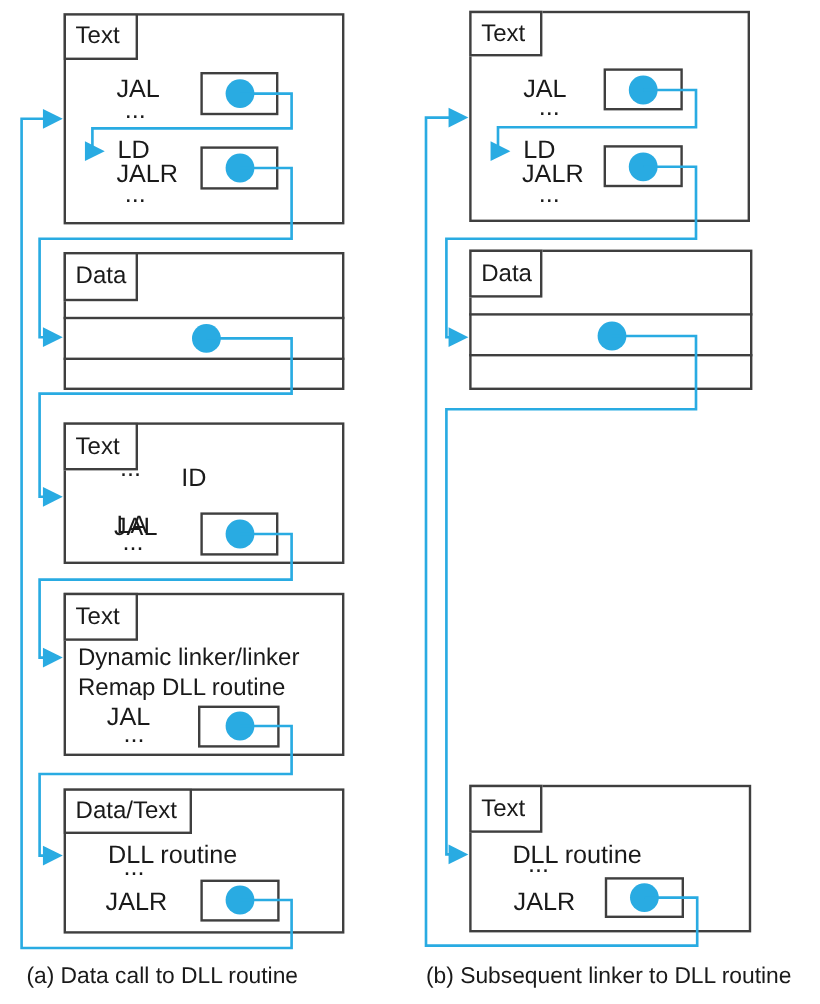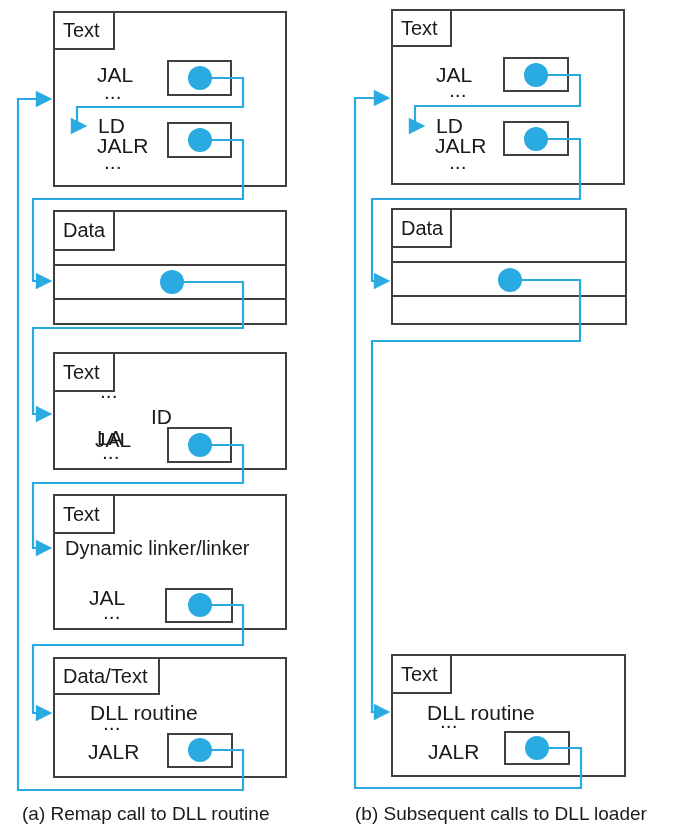--- a/index.html
+++ b/index.html
@@ -67,46 +67,47 @@
   <div class="box" style="left:53px;top:210px;width:234px;height:115px"></div>
   <div class="tab" style="left:53px;top:210px;width:62px;height:41px">Data</div>
   <div class="divider" style="left:53px;top:264px;width:234px"></div>
   <div class="divider" style="left:53px;top:298px;width:234px"></div>
   <span class="dot" style="left:160px;top:270px"></span>
 
   <div class="box" style="left:53px;top:352px;width:234px;height:118px"></div>
   <div class="tab" style="left:53px;top:352px;width:62px;height:40px">Text</div>
   <div class="lbl" style="left:100px;top:380px">...</div>
   <div class="lbl" style="left:97px;top:427px">LA</div>
-  <div class="lbl" style="left:151px;top:406px">ID</div>
+  <div class="lbl" style="left:151px;top:388px">ID</div>
   <div class="lbl" style="left:95px;top:429px">JAL</div>
   <div class="lbl" style="left:102px;top:441px">...</div>
   <div class="ptr" style="left:167px;top:427px;width:65px;height:36px">
     <span class="dot" style="left:19px;top:4px"></span>
   </div>
 
   <div class="box" style="left:53px;top:494px;width:234px;height:136px"></div>
   <div class="tab" style="left:53px;top:494px;width:62px;height:40px">Text</div>
   <div class="lbl" style="left:65px;top:537px;font-size:20px">Dynamic linker/linker</div>
+  <div class="lbl" style="left:65px;top:562px;font-size:20px">Remap DLL routine</div>
   <div class="lbl" style="left:89px;top:587px">JAL</div>
   <div class="lbl" style="left:103px;top:601px">...</div>
   <div class="ptr" style="left:165px;top:588px;width:68px;height:35px">
     <span class="dot" style="left:21px;top:3px"></span>
   </div>
 
   <div class="box" style="left:53px;top:657px;width:234px;height:121px"></div>
   <div class="tab" style="left:53px;top:657px;width:107px;height:38px">Data/Text</div>
   <div class="lbl" style="left:90px;top:702px">DLL routine</div>
   <div class="lbl" style="left:103px;top:712px">...</div>
   <div class="lbl" style="left:88px;top:741px">JALR</div>
   <div class="ptr" style="left:167px;top:733px;width:66px;height:35px">
     <span class="dot" style="left:19px;top:3px"></span>
   </div>
 
-  <div class="caption" style="left:22px;top:803px">(a) Remap call to DLL routine</div>
+  <div class="caption" style="left:22px;top:803px">(a) Data call to DLL routine</div>
 
   <div class="box" style="left:391px;top:9px;width:234px;height:176px"></div>
   <div class="tab" style="left:391px;top:9px;width:61px;height:38px">Text</div>
   <div class="lbl" style="left:436px;top:64px">JAL</div>
   <div class="lbl" style="left:449px;top:79px">...</div>
   <div class="lbl" style="left:436px;top:115px">LD</div>
   <div class="lbl" style="left:435px;top:135px">JALR</div>
   <div class="lbl" style="left:449px;top:151px">...</div>
   <div class="ptr" style="left:503px;top:57px;width:66px;height:35px">
     <span class="dot" style="left:19px;top:4px"></span>
@@ -123,21 +124,21 @@
 
   <div class="box" style="left:391px;top:654px;width:235px;height:123px"></div>
   <div class="tab" style="left:391px;top:654px;width:61px;height:40px">Text</div>
   <div class="lbl" style="left:427px;top:702px">DLL routine</div>
   <div class="lbl" style="left:440px;top:710px">...</div>
   <div class="lbl" style="left:428px;top:741px">JALR</div>
   <div class="ptr" style="left:504px;top:731px;width:66px;height:34px">
     <span class="dot" style="left:19px;top:3px"></span>
   </div>
 
-  <div class="caption" style="left:355px;top:803px">(b) Subsequent calls to DLL loader</div>
+  <div class="caption" style="left:355px;top:803px">(b) Subsequent linker to DLL routine</div>
 
   <svg class="overlay" width="683" height="837" viewBox="0 0 683 837">
     <defs>
       <marker id="arr" viewBox="0 0 12 12" refX="9" refY="6" markerWidth="9" markerHeight="9" orient="auto">
         <path class="arrowhead" d="M1,1 L11,6 L1,11 Z"></path>
       </marker>
     </defs>
 
     <path class="link" marker-end="url(#arr)" d="M200,78 H243 V107 H77 V126 H84"></path>
     <path class="link" marker-end="url(#arr)" d="M200,140 H243 V199 H33 V281 H49"></path>

